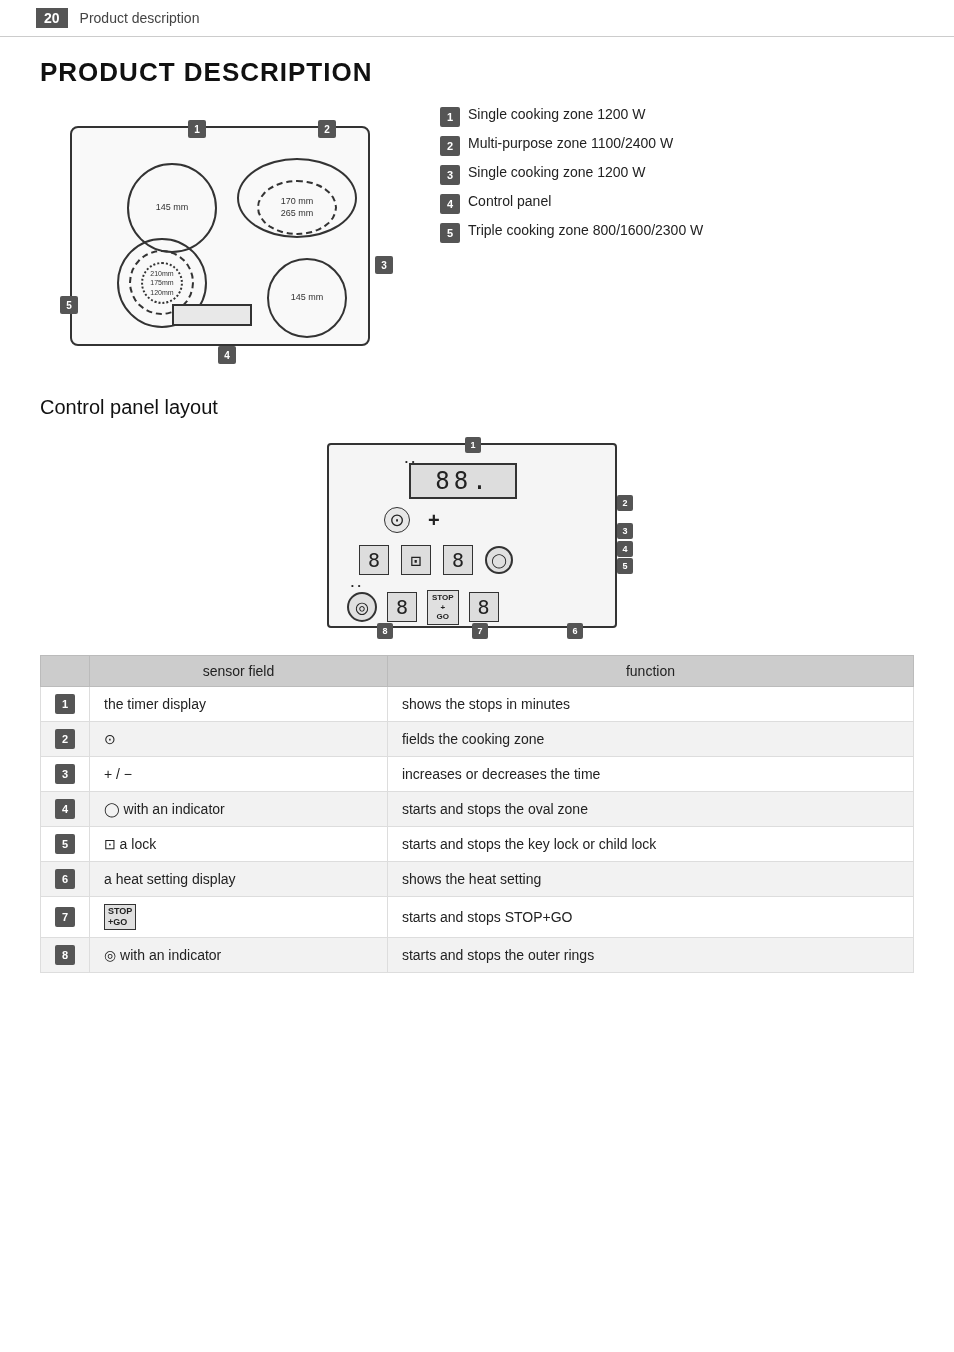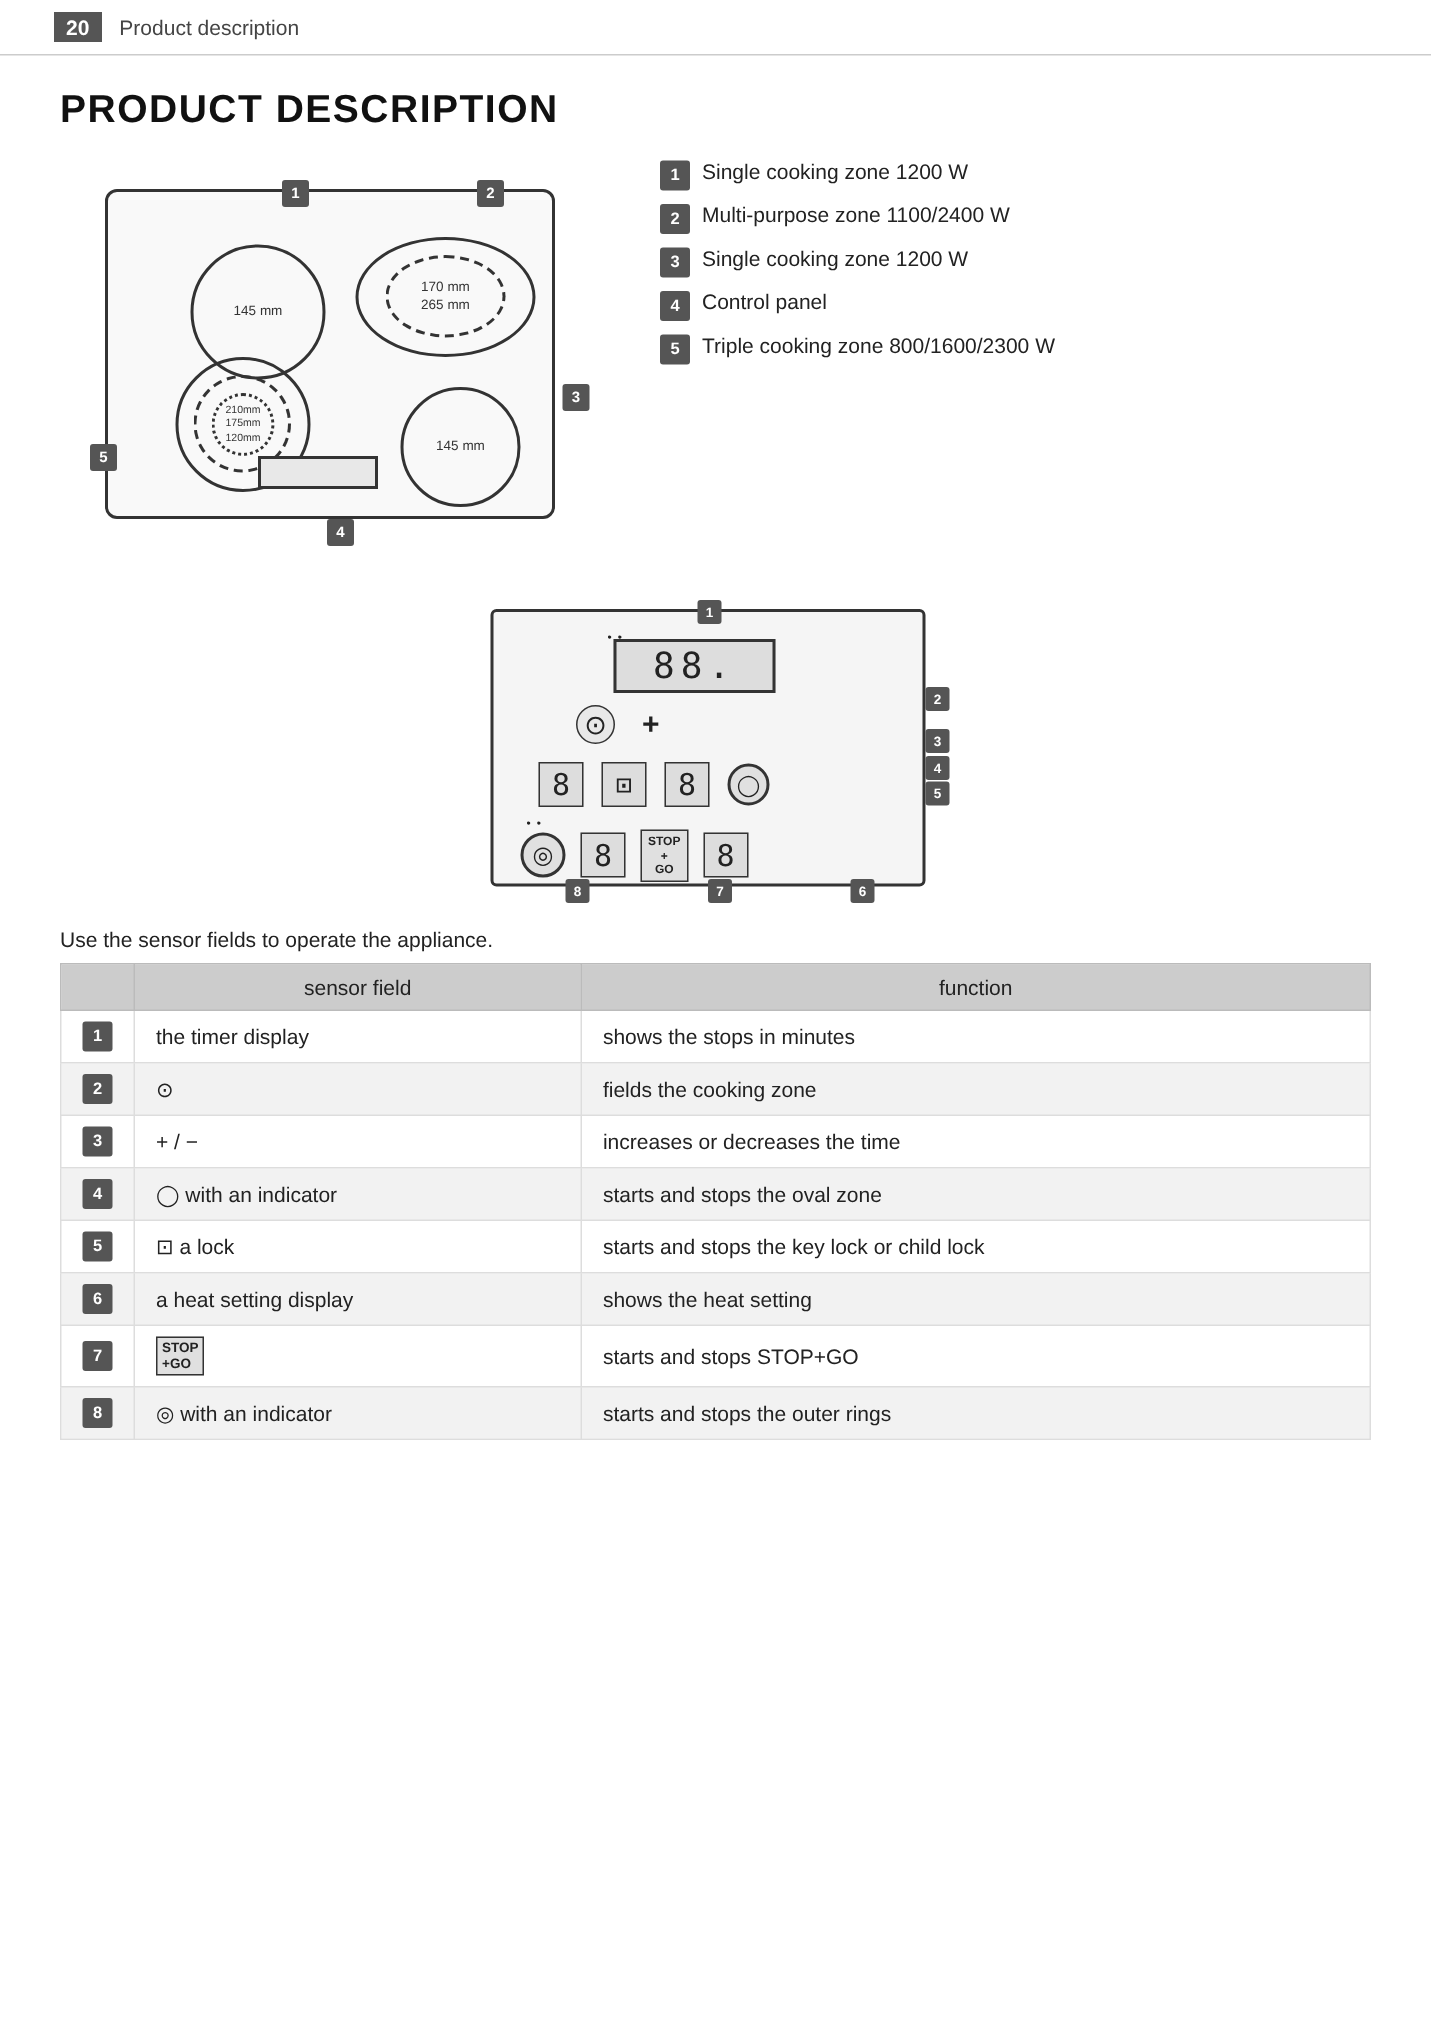--- a/index.html
+++ b/index.html
@@ -81,21 +81,21 @@
       width: 90px; height: 90px;
       top: 35px; left: 55px;
     }
     .zone-circle.zone2-outer {
       width: 120px; height: 80px;
       top: 30px; left: 165px;
       border-radius: 50%;
     }
     .zone-circle.zone2-inner {
       width: 80px; height: 55px;
-      top: 42px; left: 185px;
+      top: 52px; left: 185px;
       border-radius: 50%;
       border-style: dashed;
     }
     .zone-circle.zone3 {
       width: 80px; height: 80px;
       top: 130px; left: 195px;
     }
     .zone-circle.zone5-outer {
       width: 90px; height: 90px;
       top: 110px; left: 45px;
@@ -315,20 +315,21 @@
         <span>Control panel</span>
       </div>
       <div class="legend-item">
         <span class="num-badge">5</span>
         <span>Triple cooking zone 800/1600/2300 W</span>
       </div>
     </div>
   </div>
 
   <div class="control-panel-section">
+    <h2 class="section-title">Control panel layout</h2>
 
     <div class="control-diagram-wrapper">
       <div class="control-panel-diagram">
         <div class="cp-outline">
 
           <div style="position:absolute; top:18px; left:80px; width:108px; height:36px; border:2px solid #333; background:#ddd; display:flex; align-items:center; justify-content:center; font-family:monospace; font-size:24px; letter-spacing:4px;">88.</div>
 
           <div style="position:absolute; top:62px; left:55px; display:flex; align-items:center; gap:18px;">
             <span style="font-size:18px; border:1px solid #333; border-radius:50%; width:26px; height:26px; display:flex; align-items:center; justify-content:center; background:#e8e8e8;">⊙</span>
             <span style="font-size:20px; font-weight:bold;">+</span>
@@ -364,21 +365,20 @@
         <div class="cp-badge" style="top:90px; right:4px;">3</div>
         <div class="cp-badge" style="top:108px; right:4px;">4</div>
         <div class="cp-badge" style="top:125px; right:4px;">5</div>
         <div class="cp-badge" style="bottom:4px; left:250px;">6</div>
         <div class="cp-badge" style="bottom:4px; left:155px;">7</div>
         <div class="cp-badge" style="bottom:4px; left:60px;">8</div>
       </div>
     </div>
 
     <div class="sensor-table-wrapper">
-      <p class="sensor-intro">Use the sensor fields to operate the appliance.</p>
       <table class="sensor-table">
         <thead>
           <tr>
             <th></th>
             <th>sensor field</th>
             <th>function</th>
           </tr>
         </thead>
         <tbody id="sensor-table-body">
         <tr>

